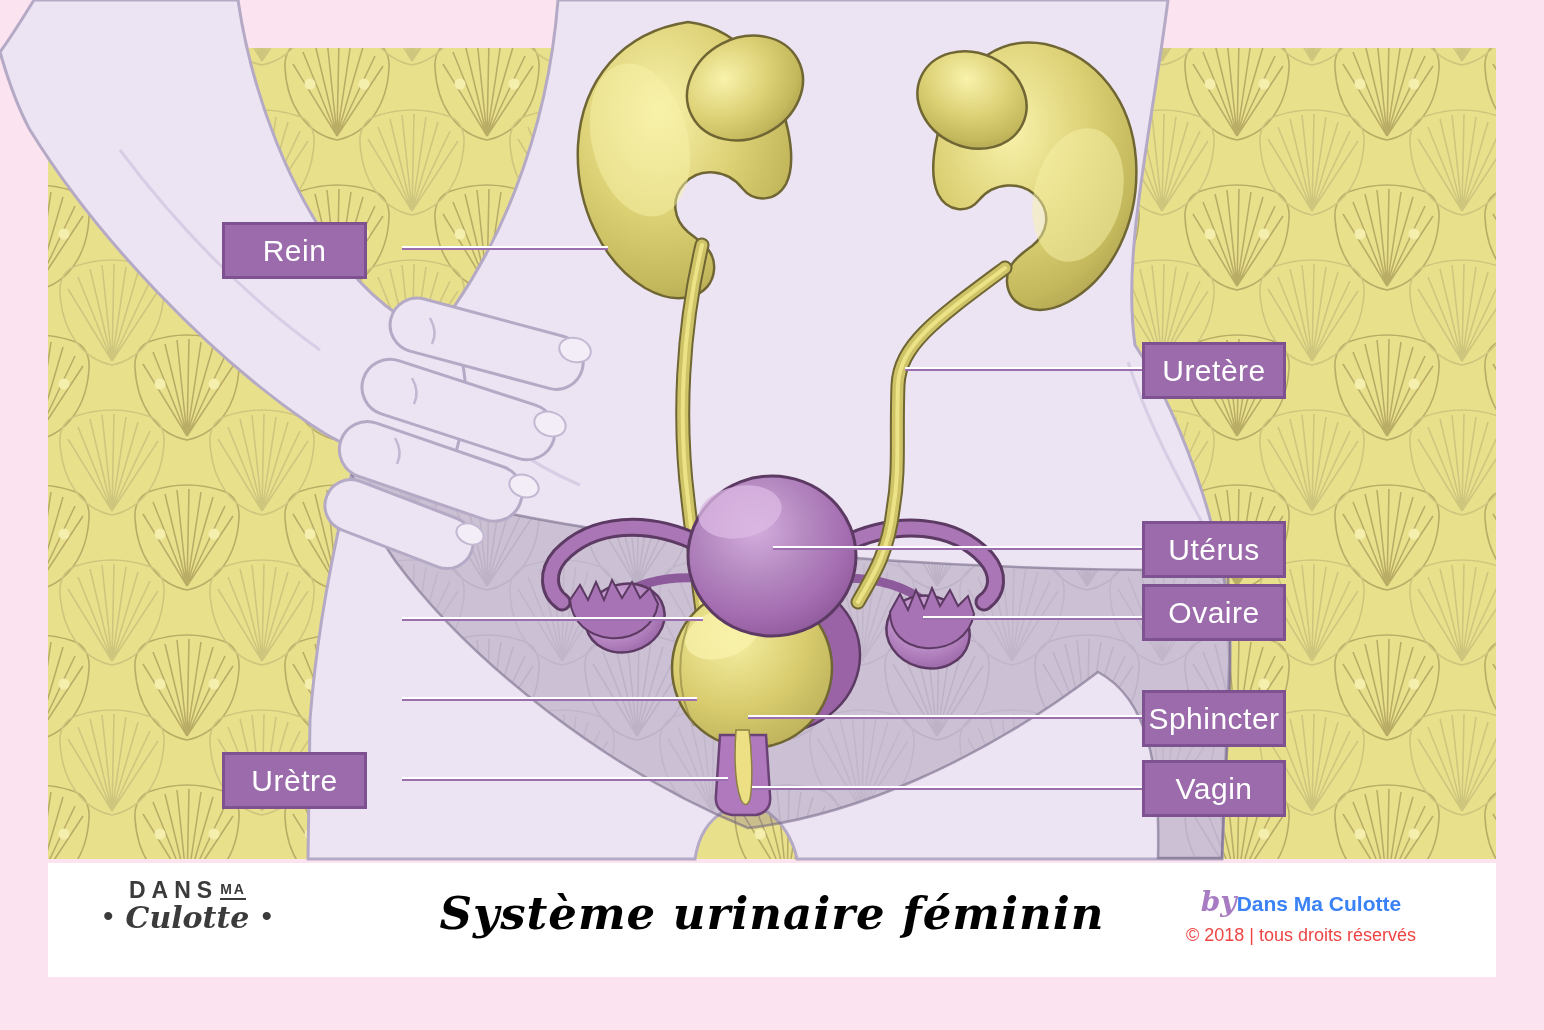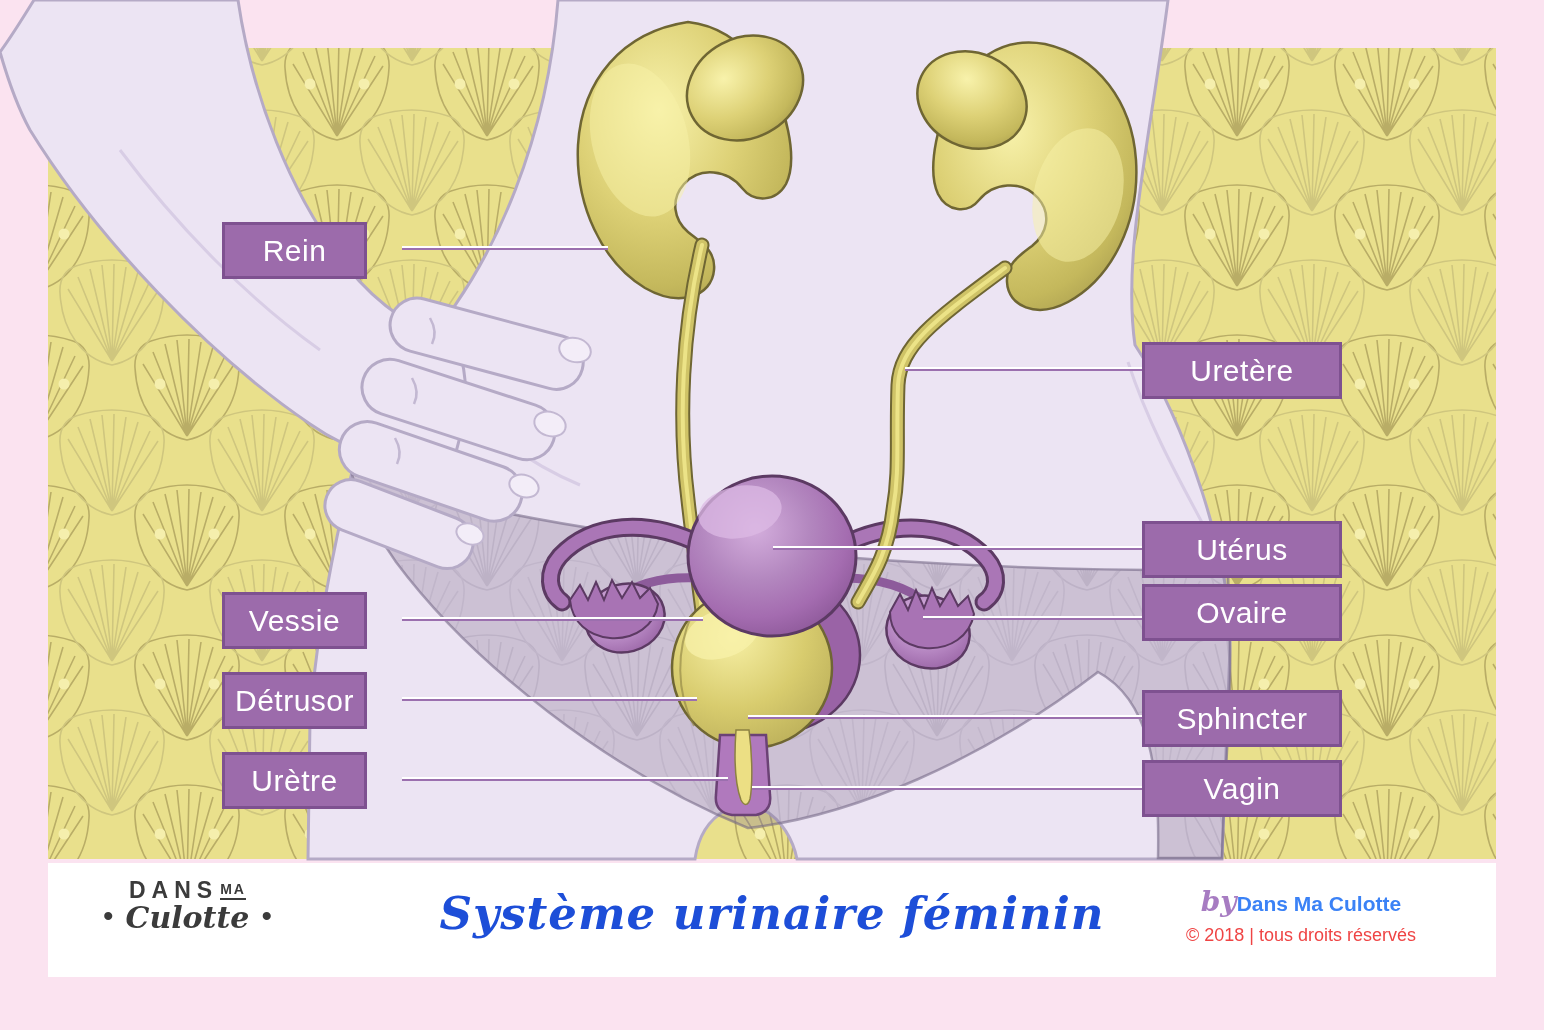--- a/index.html
+++ b/index.html
@@ -5,35 +5,35 @@
   html,body{margin:0;padding:0;background:#fbe3f0;}
   .canvas{position:relative;width:1544px;height:1030px;background:#fbe3f0;overflow:hidden;
           font-family:"Liberation Sans",sans-serif;}
   .scene{position:absolute;left:0;top:0;z-index:0;}
   .leader{position:absolute;height:4px;z-index:2;
           background:linear-gradient(to bottom,#ffffff 0%,#ffffff 55%,#9b6fae 55%,#9b6fae 100%);}
   .label-box{position:absolute;width:145px;height:57px;z-index:3;box-sizing:border-box;
              background:#9c6bab;border:3px solid #7e5190;color:#ffffff;
              display:flex;align-items:center;justify-content:center;
              font-size:30px;letter-spacing:.5px;}
-  .label-box.right{width:200px;left:1142px;}
+  .label-box.right{width:144px;left:1142px;}
   .label-box.left{left:222px;}
   .footer{position:absolute;left:48px;top:863px;width:1448px;height:114px;background:#ffffff;
           z-index:4;display:flex;align-items:center;}
   .logo{position:absolute;left:55px;top:14px;display:flex;align-items:center;gap:12px;color:#3b3b3b;}
   .logo-dot{font-size:30px;line-height:1;transform:translateY(10px);}
   .logo-mid{display:flex;flex-direction:column;align-items:center;}
   .logo-top{font-weight:700;font-size:23px;letter-spacing:6px;font-family:"Liberation Sans",sans-serif;}
   .logo-ma{font-size:14px;letter-spacing:2px;border-bottom:2px solid #3b3b3b;padding-bottom:1px;
            margin-left:2px;position:relative;top:-4px;}
   .logo-script{font-family:"DejaVu Serif",serif;font-style:italic;font-weight:700;font-size:30px;
                margin-top:-4px;}
   .title{position:absolute;left:0;right:0;top:24px;text-align:center;
          font-family:"DejaVu Serif",serif;font-style:italic;font-weight:700;
-         font-size:45px;color:#1d4ed8;letter-spacing:1px;}
+         font-size:45px;color:#000000;letter-spacing:1px;}
   .credits{position:absolute;right:80px;top:22px;display:flex;flex-direction:column;align-items:center;}
   .credits-top{display:flex;align-items:baseline;gap:0;}
   .by{font-family:"DejaVu Serif",serif;font-style:italic;font-weight:700;font-size:28px;color:#a77cc2;}
   .by-name{font-weight:700;font-size:21px;color:#3b82f6;}
   .rights{font-size:18px;color:#ef4444;margin-top:7px;}
 </style>
 </head>
 <body>
 
 <div class="canvas">
@@ -212,26 +212,20 @@
   <div class="leader" style="left:402px;top:777px;width:326px;"></div>
   <div class="leader" style="left:905px;top:367px;width:237px;"></div>
   <div class="leader" style="left:773px;top:546px;width:369px;"></div>
   <div class="leader" style="left:923px;top:616px;width:219px;"></div>
   <div class="leader" style="left:748px;top:715px;width:394px;"></div>
   <div class="leader" style="left:752px;top:786px;width:390px;"></div>
 
   <div class="label-box left" style="top:222px;">
     <span>Rein</span>
     </div>
-  <div class="label-box left" style="top:592px;">
-    <span>Vessie</span>
-    </div>
-  <div class="label-box left" style="top:672px;">
-    <span>Détrusor</span>
-    </div>
   <div class="label-box left" style="top:752px;">
     <span>Urètre</span>
     </div>
   <div class="label-box right" style="top:342px;">
     <span>Uretère</span>
     </div>
   <div class="label-box right" style="top:521px;">
     <span>Utérus</span>
     </div>
   <div class="label-box right" style="top:584px;">

